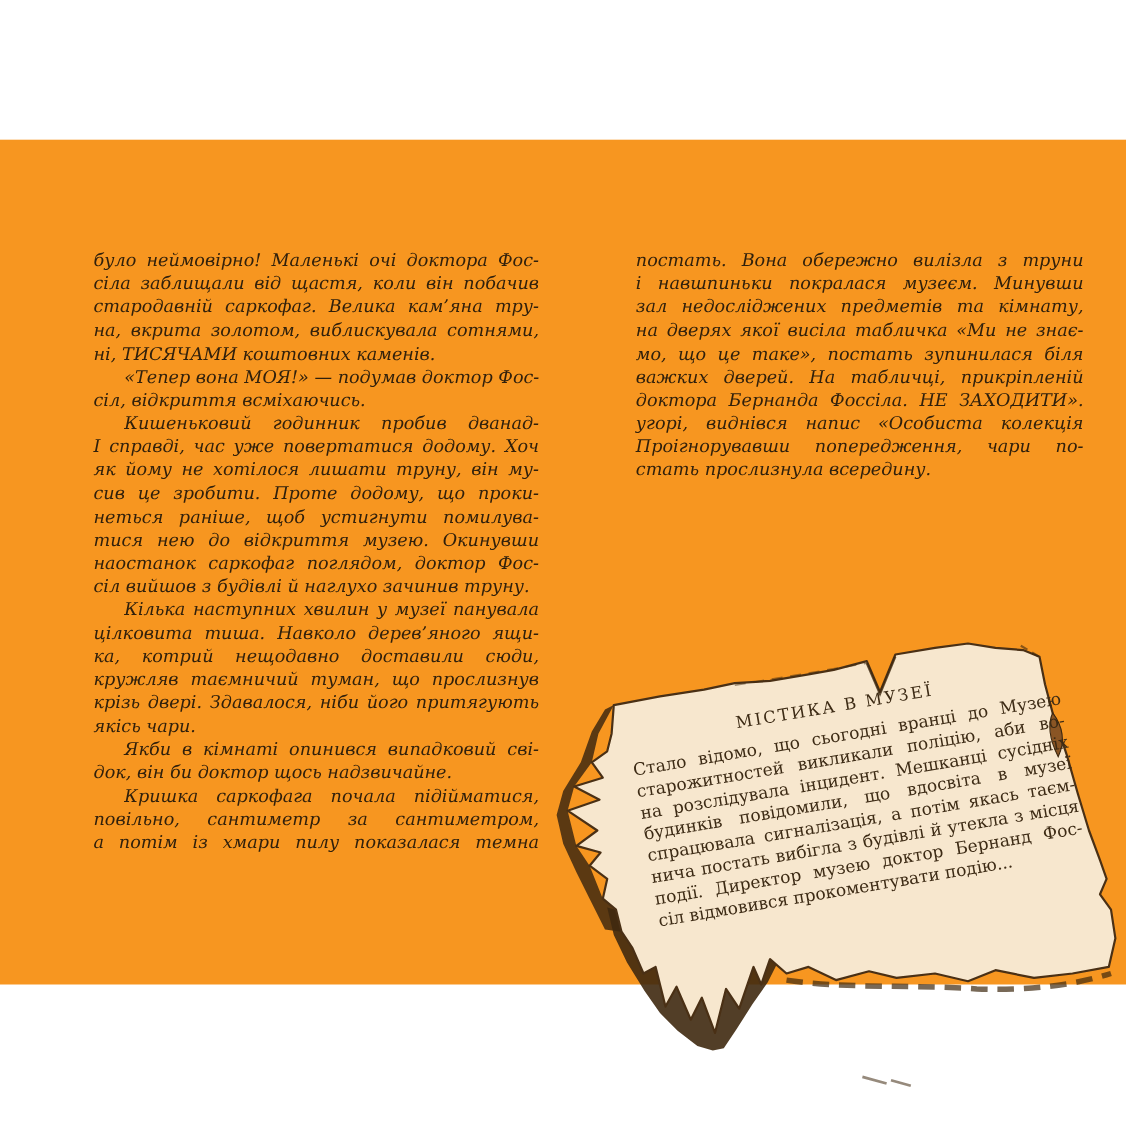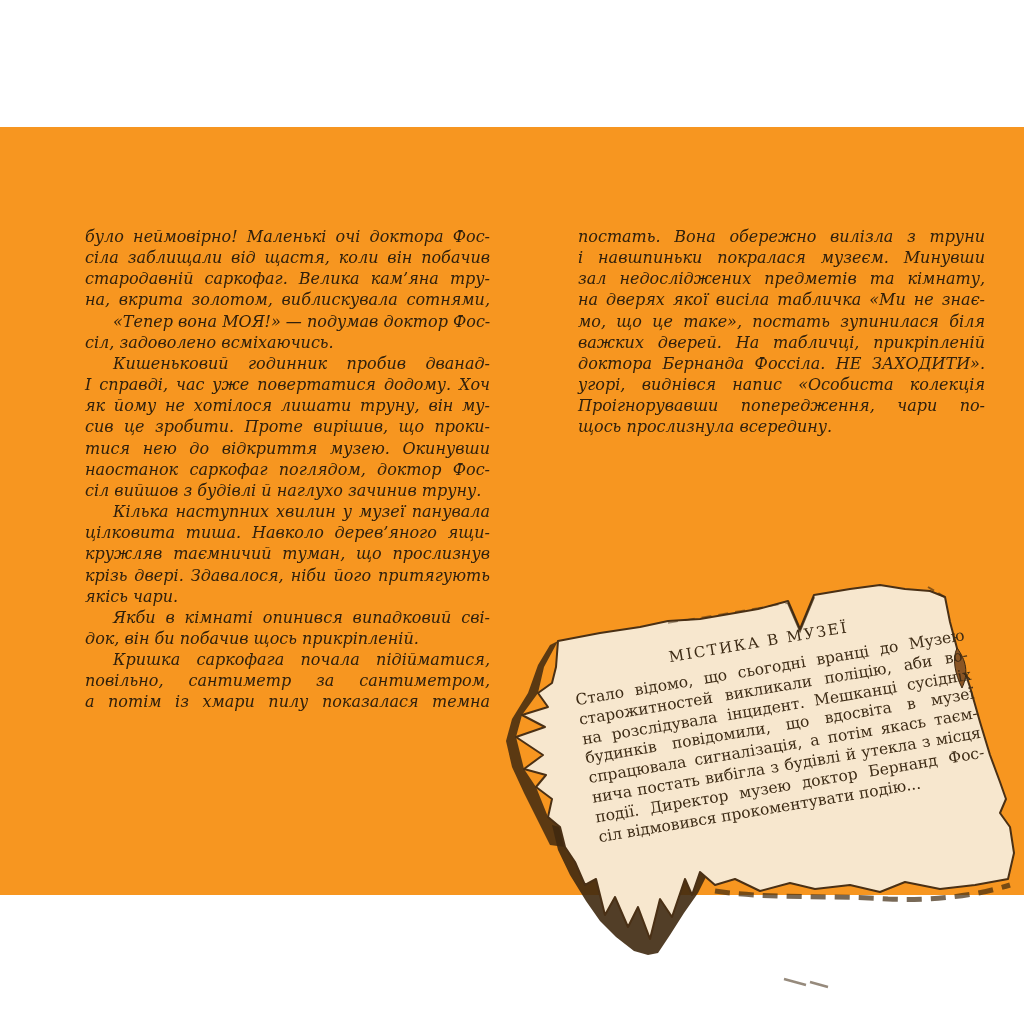--- a/index.html
+++ b/index.html
@@ -54,52 +54,55 @@
 <body>
 
 <div class="canvas">
   <div class="spread">
 
     <div class="col col-left">
         <div class="line">було неймовірно! Маленькі очі доктора Фос-</div>
         <div class="line">сіла заблищали від щастя, коли він побачив</div>
         <div class="line">стародавній саркофаг. Велика кам’яна тру-</div>
         <div class="line">на, вкрита золотом, виблискувала сотнями,</div>
+        <div class="line end">ні, ТИСЯЧАМИ коштовних каменів.</div>
         <div class="line indent">«Тепер вона МОЯ!» — подумав доктор Фос-</div>
-        <div class="line end">сіл, задоволено всміхаючись.</div>
+        <div class="line end">сіл, відкриття всміхаючись.</div>
         <div class="line indent">Кишеньковий годинник пробив дванад-</div>
         <div class="line">І справді, час уже повертатися додому. Хоч</div>
         <div class="line">як йому не хотілося лишати труну, він му-</div>
-        <div class="line">сив це зробити. Проте вирішив, що проки-</div>
+        <div class="line">сив це зробити. Проте додому, що проки-</div>
+        <div class="line">неться раніше, щоб устигнути помилува-</div>
         <div class="line">тися нею до відкриття музею. Окинувши</div>
         <div class="line">наостанок саркофаг поглядом, доктор Фос-</div>
         <div class="line end">сіл вийшов з будівлі й наглухо зачинив труну.</div>
         <div class="line indent">Кілька наступних хвилин у музеї панувала</div>
         <div class="line">цілковита тиша. Навколо дерев’яного ящи-</div>
+        <div class="line">ка, котрий нещодавно доставили сюди,</div>
         <div class="line">кружляв таємничий туман, що прослизнув</div>
         <div class="line">крізь двері. Здавалося, ніби його притягують</div>
         <div class="line end">якісь чари.</div>
         <div class="line indent">Якби в кімнаті опинився випадковий сві-</div>
-        <div class="line end">док, він би побачив щось прикріпленій.</div>
+        <div class="line end">док, він би доктор щось надзвичайне.</div>
         <div class="line indent">Кришка саркофага почала підійматися,</div>
         <div class="line">повільно, сантиметр за сантиметром,</div>
         <div class="line">а потім із хмари пилу показалася темна</div>
       </div>
 
     <div class="col col-right">
         <div class="line">постать. Вона обережно вилізла з труни</div>
         <div class="line">і навшпиньки покралася музеєм. Минувши</div>
         <div class="line">зал недосліджених предметів та кімнату,</div>
         <div class="line">на дверях якої висіла табличка «Ми не знає-</div>
         <div class="line">мо, що це таке», постать зупинилася біля</div>
         <div class="line">важких дверей. На табличці, прикріпленій</div>
         <div class="line">доктора Бернанда Фоссіла. НЕ ЗАХОДИТИ».</div>
         <div class="line">угорі, виднівся напис «Особиста колекція</div>
         <div class="line">Проігнорувавши попередження, чари по-</div>
-        <div class="line end">щось прослизнула всередину.</div>
+        <div class="line end">стать прослизнула всередину.</div>
       </div>
 
     <div class="note">
       <svg class="note-svg" viewBox="0 0 544 440" xmlns="http://www.w3.org/2000/svg">
 
         <path class="shade" opacity="0.85" d="M70,86 L56,112 L50,138 L34,160 L28,182 L36,214 L48,232 L60,262 L72,272 L77,292
              L62,290 L48,262 L36,238 L24,212 L18,186 L24,164 L40,138 L50,110 L62,90 Z"></path>
 
         <path class="shade" opacity="0.9" d="M212,317 L204,340 L197,324 L184,362 L172,344 L162,384 L150,352 L140,372 L127,342
              L117,360 L108,324 L97,330 L87,307 L77,292 L72,272 L64,270 L70,295 L82,320 L98,346

